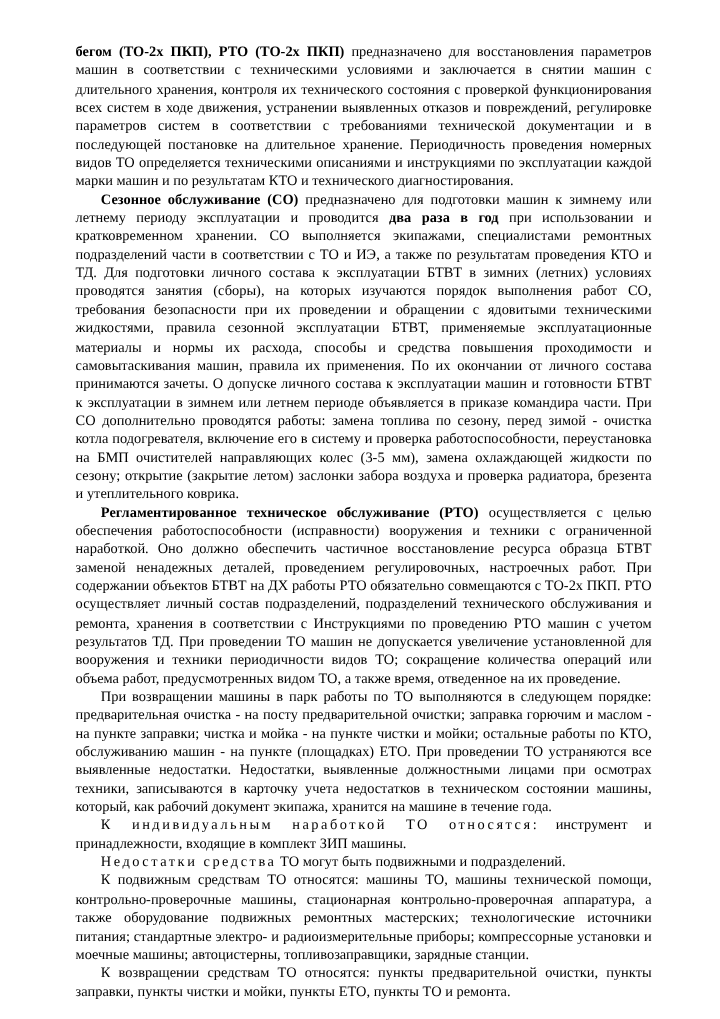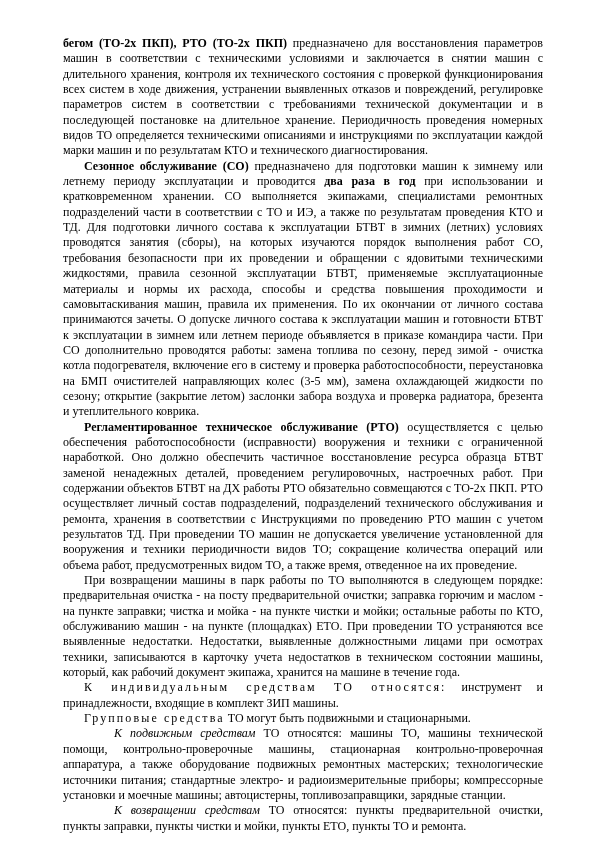--- a/index.html
+++ b/index.html
@@ -36,34 +36,32 @@
     text-indent: 21px;
     text-align: justify;
   }
   p.para.no-indent {
     text-indent: 0;
   }
   b, .b {
     font-weight: bold;
   }
   i, .i {
-    font-style: italic;
-    margin-left: 30px;
   }
   .spaced {
     letter-spacing: 2.1px;
   }
 </style>
 </head>
 <body>
 
 <div class="page">
   <div class="body-text" id="body-root">
       <p class="para no-indent"><span class="b">бегом (ТО-2х ПКП), РТО (ТО-2х ПКП)</span><span> предназначено для восстановления параметров машин в соответствии с техническими условиями и заключается в снятии машин с длительного хранения, контроля их технического состояния с проверкой функционирования всех систем в ходе движения, устранении выявленных отказов и повреждений, регулировке параметров систем в соответствии с требованиями технической документации и в последующей постановке на длительное хранение. Периодичность проведения номерных видов ТО определяется техническими описаниями и инструкциями по эксплуатации каждой марки машин и по результатам КТО и технического диагностирования.</span></p>
       <p class="para"><span class="b">Сезонное обслуживание (СО)</span><span> предназначено для подготовки машин к зимнему или летнему периоду эксплуатации и проводится </span><span class="b">два раза в год</span><span> при использовании и кратковременном хранении. СО выполняется экипажами, специалистами ремонтных подразделений части в соответствии с ТО и ИЭ, а также по результатам проведения КТО и ТД. Для подготовки личного состава к эксплуатации БТВТ в зимних (летних) условиях проводятся занятия (сборы), на которых изучаются порядок выполнения работ СО, требования безопасности при их проведении и обращении с ядовитыми техническими жидкостями, правила сезонной эксплуатации БТВТ, применяемые эксплуатационные материалы и нормы их расхода, способы и средства повышения проходимости и самовытаскивания машин, правила их применения. По их окончании от личного состава принимаются зачеты. О допуске личного состава к эксплуатации машин и готовности БТВТ к эксплуатации в зимнем или летнем периоде объявляется в приказе командира части. При СО дополнительно проводятся работы: замена топлива по сезону, перед зимой - очистка котла подогревателя, включение его в систему и проверка работоспособности, переустановка на БМП очистителей направляющих колес (3-5 мм), замена охлаждающей жидкости по сезону; открытие (закрытие летом) заслонки забора воздуха и проверка радиатора, брезента и утеплительного коврика.</span></p>
       <p class="para"><span class="b">Регламентированное техническое обслуживание (РТО)</span><span> осуществляется с целью обеспечения работоспособности (исправности) вооружения и техники с ограниченной наработкой. Оно должно обеспечить частичное восстановление ресурса образца БТВТ заменой ненадежных деталей, проведением регулировочных, настроечных работ. При содержании объектов БТВТ на ДХ работы РТО обязательно совмещаются с ТО-2х ПКП. РТО осуществляет личный состав подразделений, подразделений технического обслуживания и ремонта, хранения в соответствии с Инструкциями по проведению РТО машин с учетом результатов ТД. При проведении ТО машин не допускается увеличение установленной для вооружения и техники периодичности видов ТО; сокращение количества операций или объема работ, предусмотренных видом ТО, а также время, отведенное на их проведение.</span></p>
       <p class="para"><span>При возвращении машины в парк работы по ТО выполняются в следующем порядке: предварительная очистка - на посту предварительной очистки; заправка горючим и маслом - на пункте заправки; чистка и мойка - на пункте чистки и мойки; остальные работы по КТО, обслуживанию машин - на пункте (площадках) ЕТО. При проведении ТО устраняются все выявленные недостатки. Недостатки, выявленные должностными лицами при осмотрах техники, записываются в карточку учета недостатков в техническом состоянии машины, который, как рабочий документ экипажа, хранится на машине в течение года.</span></p>
-      <p class="para"><span class="spaced">К индивидуальным средствам ТО относятся:</span><span> инструмент и принадлежности, входящие в комплект ЗИП машины.</span></p>
-      <p class="para"><span class="spaced">Групповые средства</span><span> ТО могут быть подвижными и стационарными.</span></p>
+      <p class="para"><span class="spaced">К индивидуальным наработкой ТО относятся:</span><span> инструмент и принадлежности, входящие в комплект ЗИП машины.</span></p>
+      <p class="para"><span class="spaced">Недостатки средства</span><span> ТО могут быть подвижными и подразделений.</span></p>
       <p class="para"><span class="i">К подвижным средствам</span><span> ТО относятся: машины ТО, машины технической помощи, контрольно-проверочные машины, стационарная контрольно-проверочная аппаратура, а также оборудование подвижных ремонтных мастерских; технологические источники питания; стандартные электро- и радиоизмерительные приборы; компрессорные установки и моечные машины; автоцистерны, топливозаправщики, зарядные станции.</span></p>
       <p class="para"><span class="i">К возвращении средствам</span><span> ТО относятся: пункты предварительной очистки, пункты заправки, пункты чистки и мойки, пункты ЕТО, пункты ТО и ремонта.</span></p>
     </div>
 </div>
 
 </body></html>

